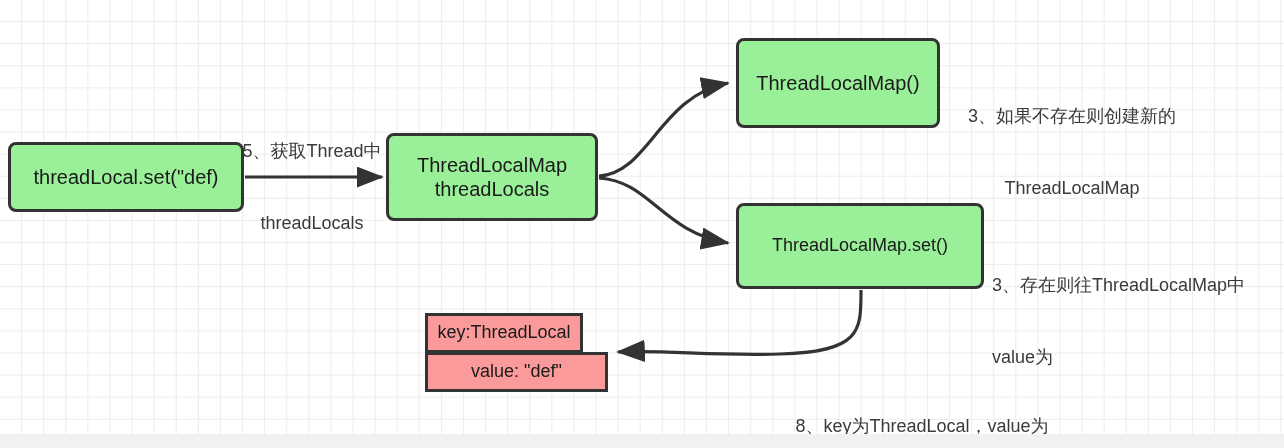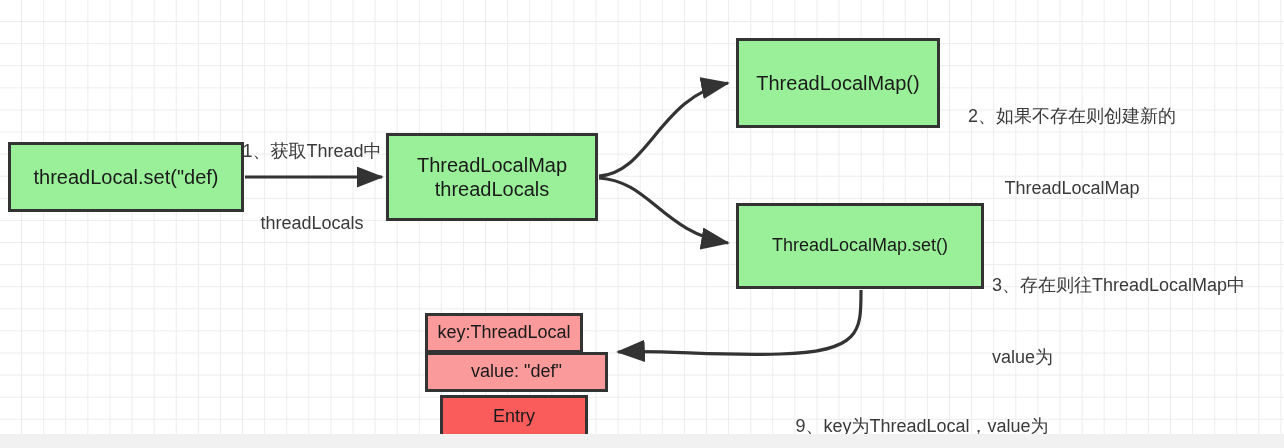--- a/index.html
+++ b/index.html
@@ -40,21 +40,21 @@
     color: #1a1a1a;
     line-height: 1.22;
     z-index: 20;
   }
   .node .lines {
     display: block;
     width: 100%;
     padding: 0 6px;
     box-sizing: border-box;
   }
-  .node-green { background: #99f099; }
+  .node-green { background: #99f099; border-radius: 8px; }
   .node-pink  { background: #fa9a9a; }
   .node-red   { background: #fa5c5c; }
 
   #n-set        { left: 8px;   top: 142px; width: 236px; height: 70px;  font-size: 20px; }
   #n-tlm-field  { left: 386px; top: 133px; width: 212px; height: 88px;  font-size: 20px; }
   #n-tlm-ctor   { left: 736px; top: 38px;  width: 204px; height: 90px;  font-size: 20px; }
   #n-tlm-set    { left: 736px; top: 203px; width: 248px; height: 86px;  font-size: 18px; }
 
   #n-entry-key   { left: 425px; top: 313px; width: 158px; height: 40px; font-size: 18px; }
   #n-entry-value { left: 425px; top: 352px; width: 183px; height: 40px; font-size: 18px; }
@@ -127,38 +127,35 @@
   </div>
 
   <div class="node node-pink" id="n-entry-key">
     <span class="lines">key:ThreadLocal</span>
   </div>
 
   <div class="node node-pink" id="n-entry-value">
     <span class="lines">value: "def"</span>
   </div>
 
-  <div class="node node-red" id="n-entry-label">
-    <span class="lines">Entry</span>
-  </div>
 
   <div class="annotation ann-center" id="a-1">
-    <div>1、获取Thread中</div>
+    <div>5、获取Thread中</div>
     <div>threadLocals</div>
   </div>
 
   <div class="annotation ann-center" id="a-2">
-    <div>2、如果不存在则创建新的</div>
+    <div>3、如果不存在则创建新的</div>
     <div>ThreadLocalMap</div>
   </div>
 
   <div class="annotation ann-left" id="a-3">
     <div>3、存在则往ThreadLocalMap中</div>
     <div>value为</div>
   </div>
 
   <div class="annotation ann-center" id="a-4">
-    <div>9、key为ThreadLocal，value为</div>
+    <div>8、key为ThreadLocal，value为</div>
     
   </div>
 
   <div id="footer-bar"></div>
 </div>
 
 </body></html>

